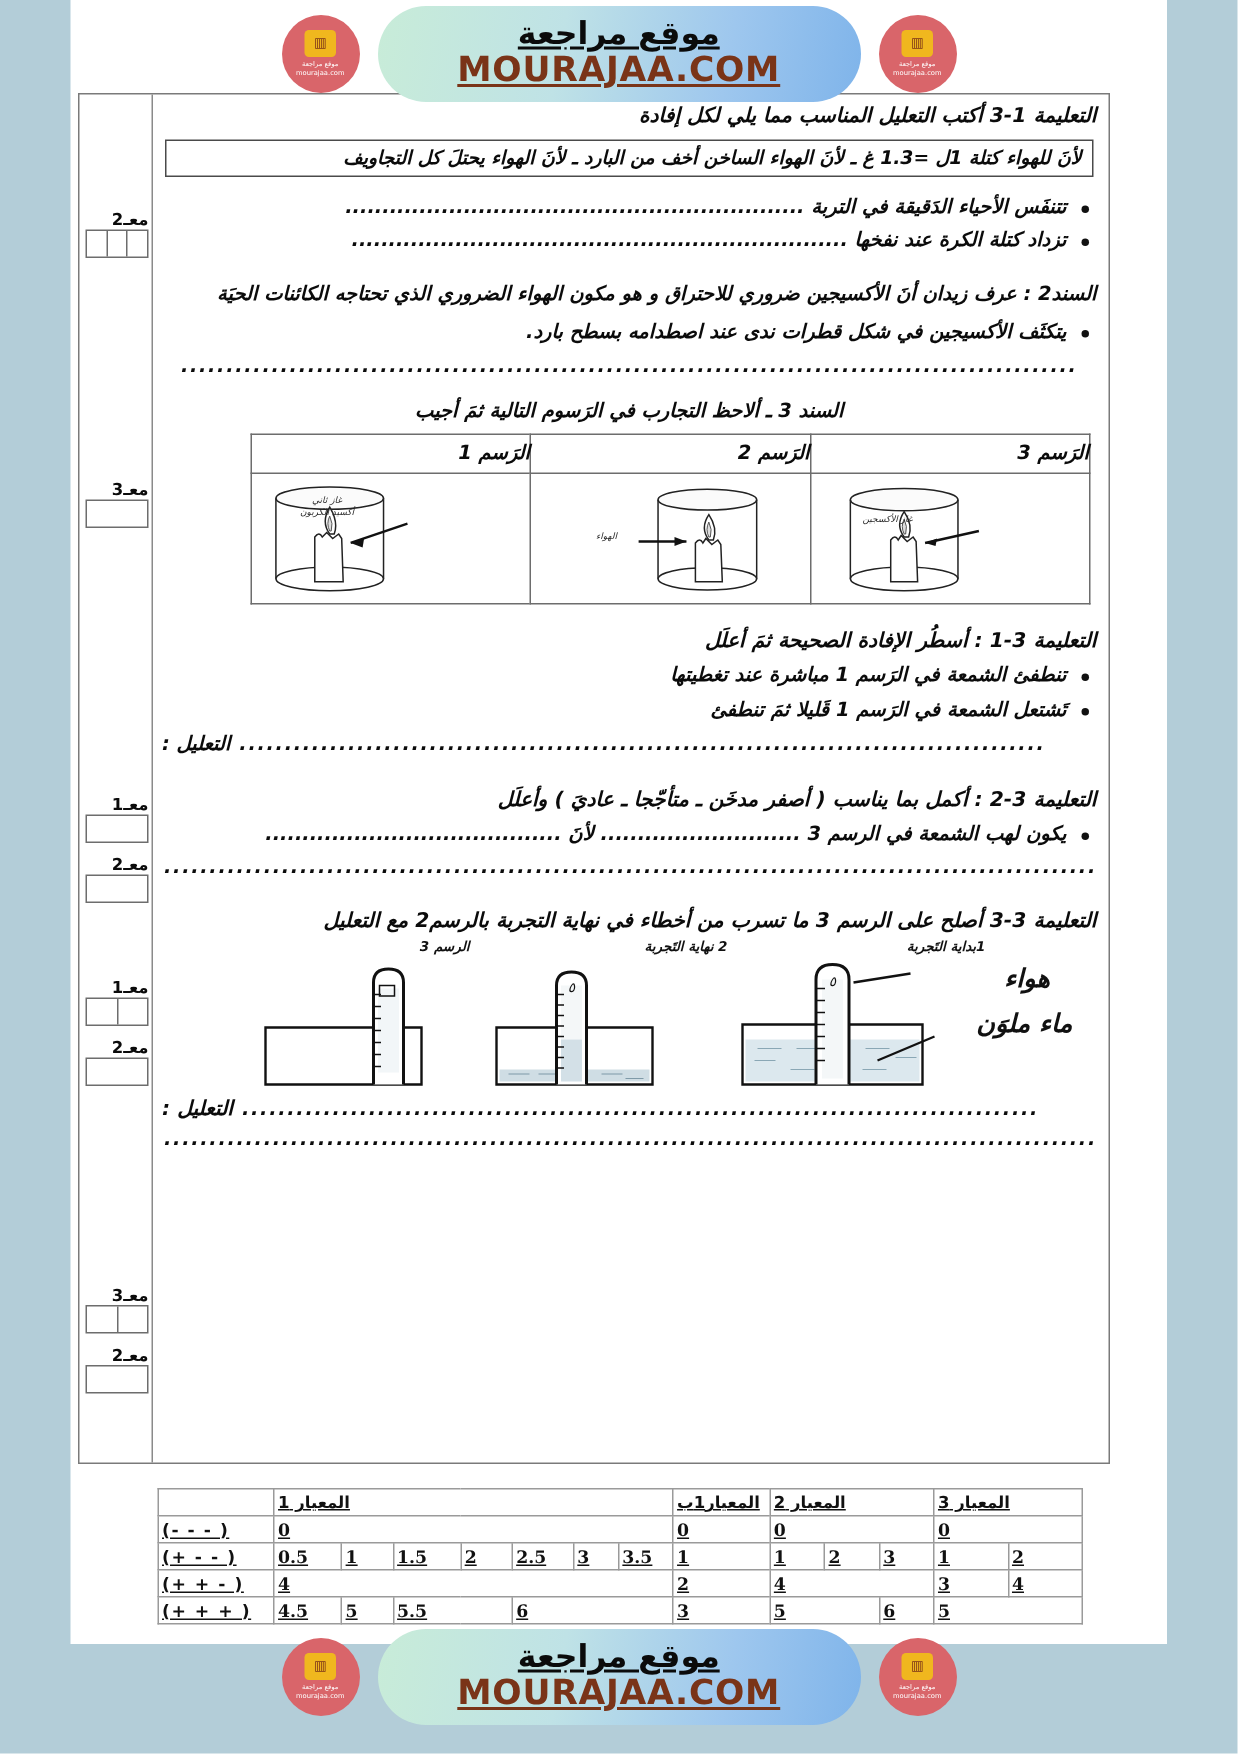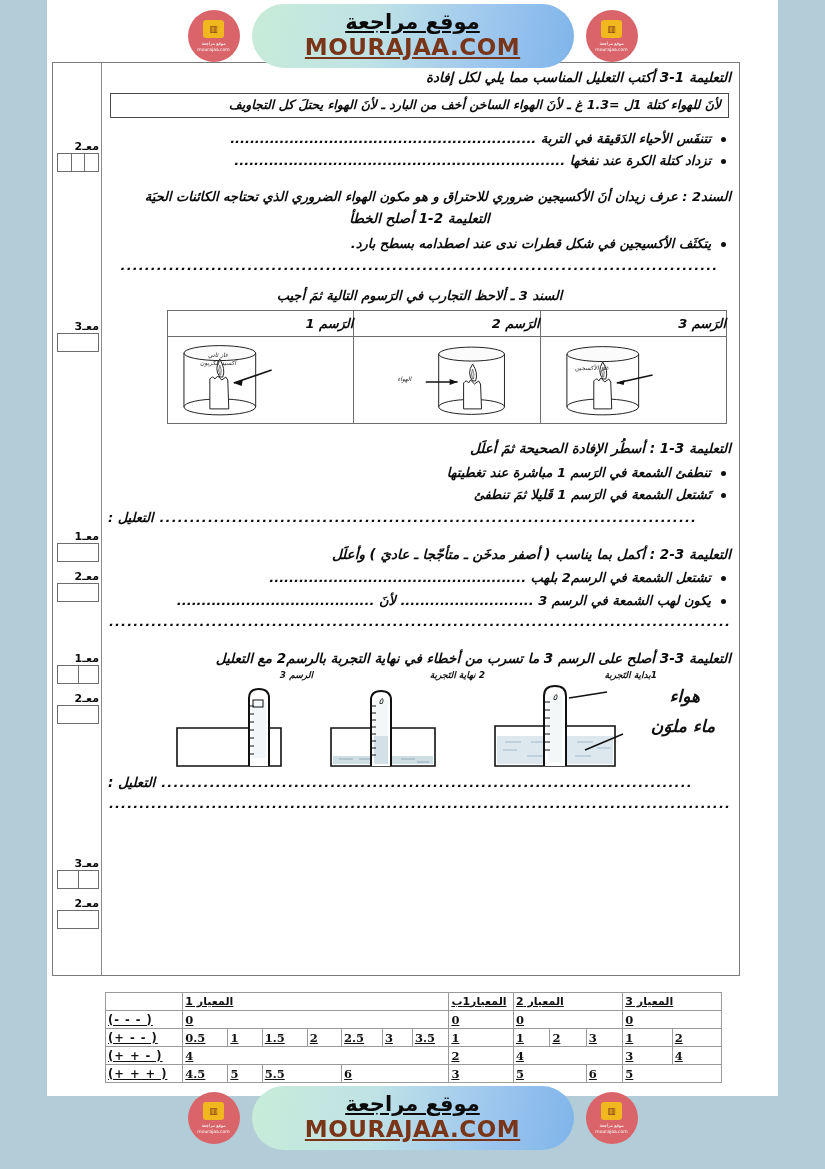--- a/index.html
+++ b/index.html
@@ -213,21 +213,20 @@
       <div class="ar t-instr">التعليمة 1-3 أكتب التعليل المناسب مما يلي لكل إفادة</div>
 
       <div class="ar boxed">لأنَ للهواء كتلة 1ل =1.3 غ ـ لأنَ الهواء الساخن أخف من البارد ـ لأنَ الهواء يحتلَ كل  التجاويف</div>
 
       <ul class="bul ar">
         <li>تتنفَس الأحياء الدَقيقة في التربة ..............................................................</li>
         <li>تزداد كتلة الكرة عند نفخها ...................................................................</li>
       </ul>
 
       <div class="ar sanad" style="margin-top:14px;">السند2 : عرف زيدان أنَ الأكسيجين ضروري للاحتراق و هو مكون الهواء الضروري الذي تحتاجه الكائنات الحيَة</div>
-      <div class="ar t-instr" style="margin-top:1px;text-align:center;">التعليمة 2-1  أصلح الخطأ</div>
       <ul class="bul ar" style="margin-top:4px;">
         <li>يتكثَف الأكسيجين في  شكل قطرات ندى عند اصطدامه بسطح بارد.</li>
       </ul>
       <div class="ar dotline" style="margin-top:2px;text-align:center;">...................................................................................................</div>
 
       <div class="ar sanad" style="margin-top:10px;text-align:center;">السند 3 ـ ألاحظ التجارب في الرَسوم التالية ثمَ أجيب</div>
 
       <table class="candle-tbl">
         <tbody>
               <tr>
@@ -294,21 +293,20 @@
         <li>تنطفئ الشمعة في  الرَسم 1 مباشرة عند تغطيتها</li>
         <li>تَشتعل الشمعة في الرَسم  1  قَليلا ثمَ تنطفئ</li>
       </ul>
       <div style="display:flex;justify-content:flex-start;align-items:baseline;margin-top:2px;">
         <span class="ar dotline" style="flex:1;text-align:left;">.........................................................................................</span>
         <span class="ar t-body" style="margin-right:6px;">التعليل :</span>
       </div>
 
       <div class="ar t-instr" style="margin-top:16px;">التعليمة 3-2 :  أكمل بما يناسب ( أصفر مدخَن ـ متأجّجا ـ عاديَ ) وأعلَل</div>
       <ul class="bul ar">
-        <li>تشتعل الشمعة في الرسم2 بلهب ....................................................</li>
         <li>يكون لهب الشمعة في الرسم  3  ........................... لأنَ ........................................</li>
       </ul>
       <div class="ar dotline" style="text-align:center;margin-top:1px;">...................................................................................................................</div>
 
       <div class="ar t-instr" style="margin-top:16px;">التعليمة 3-3 أصلح على الرسم 3 ما تسرب من أخطاء في نهاية التجربة بالرسم2  مع التعليل</div>
 
       <div class="exp-strip">
         <svg width="580" height="100" viewBox="0 0 580 100">
 
           <g>

